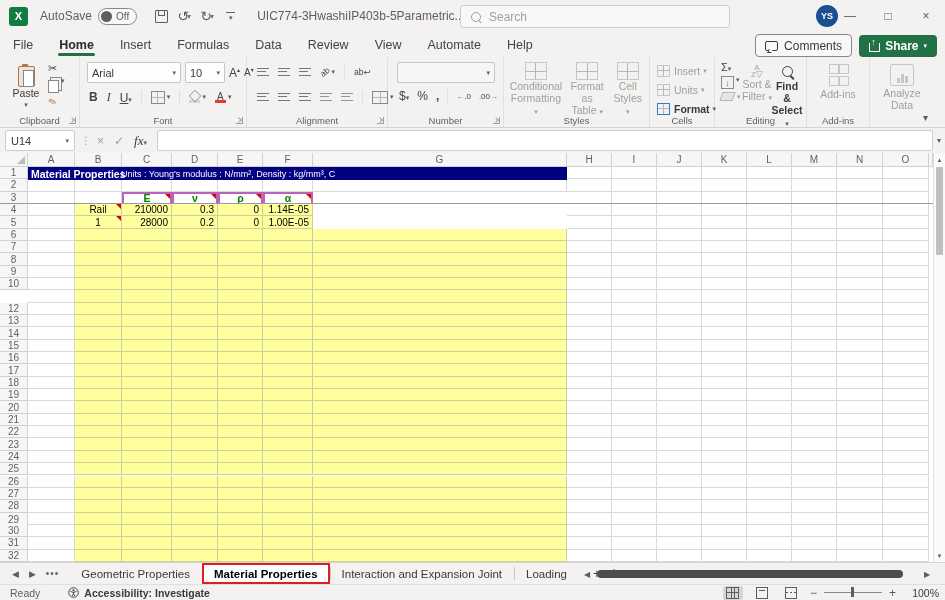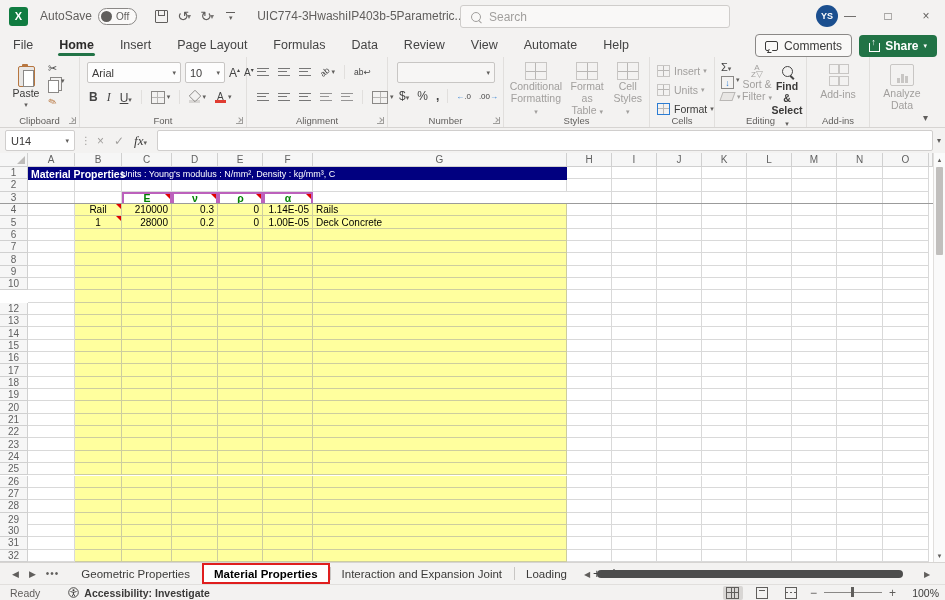--- a/index.html
+++ b/index.html
@@ -213,21 +213,20 @@
     <span class="winbtn">□</span>
     <span class="winbtn">×</span>
   </div>
 </div>
 
 <div class="tabsrow">
   <div class="rtabs" id="ribbonTabs">
       <div class="rtab">File</div>
       <div class="rtab active">Home</div>
       <div class="rtab">Insert</div>
-      <div class="rtab">Page Layout</div>
       <div class="rtab">Formulas</div>
       <div class="rtab">Data</div>
       <div class="rtab">Review</div>
       <div class="rtab">View</div>
       <div class="rtab">Automate</div>
       <div class="rtab">Help</div>
     </div>
   <div class="tabs-right">
     <span class="comments-btn">
       <span class="bubble"></span>
@@ -375,21 +374,21 @@
           <span>Insert</span>
           <span class="chev">▾</span>
         </span>
       <span class="minirow dis">
           <span class="ic14">
             <span class="gridic" style="width:11px;height:10px"></span>
           </span>
           <span>Units</span>
           <span class="chev">▾</span>
         </span>
-      <span class="minirow" style="font-weight:400">
+      <span class="minirow" style="font-weight:700">
           <span class="ic14">
             <span class="gridic" style="width:11px;height:10px;border-color:#2b7cd3"></span>
           </span>
           <span>Format</span>
           <span class="chev">▾</span>
         </span>
     </div>
     <div class="glabel">Cells</div>
   </div>
 
@@ -548,23 +547,20 @@
     </div>
     <div class="cell yellow num" style="left: 172px; top: 51.02px; width: 46px; height: 12.34px;">
       <span>0.3</span>
     </div>
     <div class="cell yellow num" style="left: 218px; top: 51.02px; width: 45px; height: 12.34px;">
       <span>0</span>
     </div>
     <div class="cell yellow num" style="left: 263px; top: 51.02px; width: 50px; height: 12.34px;">
       <span>1.14E-05</span>
     </div>
-    <div class="cell yellow txt" style="left: 313px; top: 51.02px; width: 254px; height: 12.34px;">
-      <span>Rails</span>
-    </div>
     <div class="cell" style="left: 567px; top: 51.02px; width: 45px; height: 12.34px;"></div>
     <div class="cell" style="left: 612px; top: 51.02px; width: 45px; height: 12.34px;"></div>
     <div class="cell" style="left: 657px; top: 51.02px; width: 45px; height: 12.34px;"></div>
     <div class="cell" style="left: 702px; top: 51.02px; width: 45px; height: 12.34px;"></div>
     <div class="cell" style="left: 747px; top: 51.02px; width: 45px; height: 12.34px;"></div>
     <div class="cell" style="left: 792px; top: 51.02px; width: 45px; height: 12.34px;"></div>
     <div class="cell" style="left: 837px; top: 51.02px; width: 46px; height: 12.34px;"></div>
     <div class="cell" style="left: 883px; top: 51.02px; width: 46px; height: 12.34px;"></div>
     <div class="rhead" style="left: 0px; top: 63.36px; width: 28px; height: 12.34px;">5</div>
     <div class="cell" style="left: 28px; top: 63.36px; width: 47px; height: 12.34px;"></div>
@@ -576,23 +572,20 @@
       <span>28000</span>
     </div>
     <div class="cell yellow num" style="left: 172px; top: 63.36px; width: 46px; height: 12.34px;">
       <span>0.2</span>
     </div>
     <div class="cell yellow num" style="left: 218px; top: 63.36px; width: 45px; height: 12.34px;">
       <span>0</span>
     </div>
     <div class="cell yellow num" style="left: 263px; top: 63.36px; width: 50px; height: 12.34px;">
       <span>1.00E-05</span>
-    </div>
-    <div class="cell yellow txt" style="left: 313px; top: 63.36px; width: 254px; height: 12.34px;">
-      <span>Deck Concrete</span>
     </div>
     <div class="cell" style="left: 567px; top: 63.36px; width: 45px; height: 12.34px;"></div>
     <div class="cell" style="left: 612px; top: 63.36px; width: 45px; height: 12.34px;"></div>
     <div class="cell" style="left: 657px; top: 63.36px; width: 45px; height: 12.34px;"></div>
     <div class="cell" style="left: 702px; top: 63.36px; width: 45px; height: 12.34px;"></div>
     <div class="cell" style="left: 747px; top: 63.36px; width: 45px; height: 12.34px;"></div>
     <div class="cell" style="left: 792px; top: 63.36px; width: 45px; height: 12.34px;"></div>
     <div class="cell" style="left: 837px; top: 63.36px; width: 46px; height: 12.34px;"></div>
     <div class="cell" style="left: 883px; top: 63.36px; width: 46px; height: 12.34px;"></div>
     <div class="rhead" style="left: 0px; top: 75.7px; width: 28px; height: 12.34px;">6</div>

